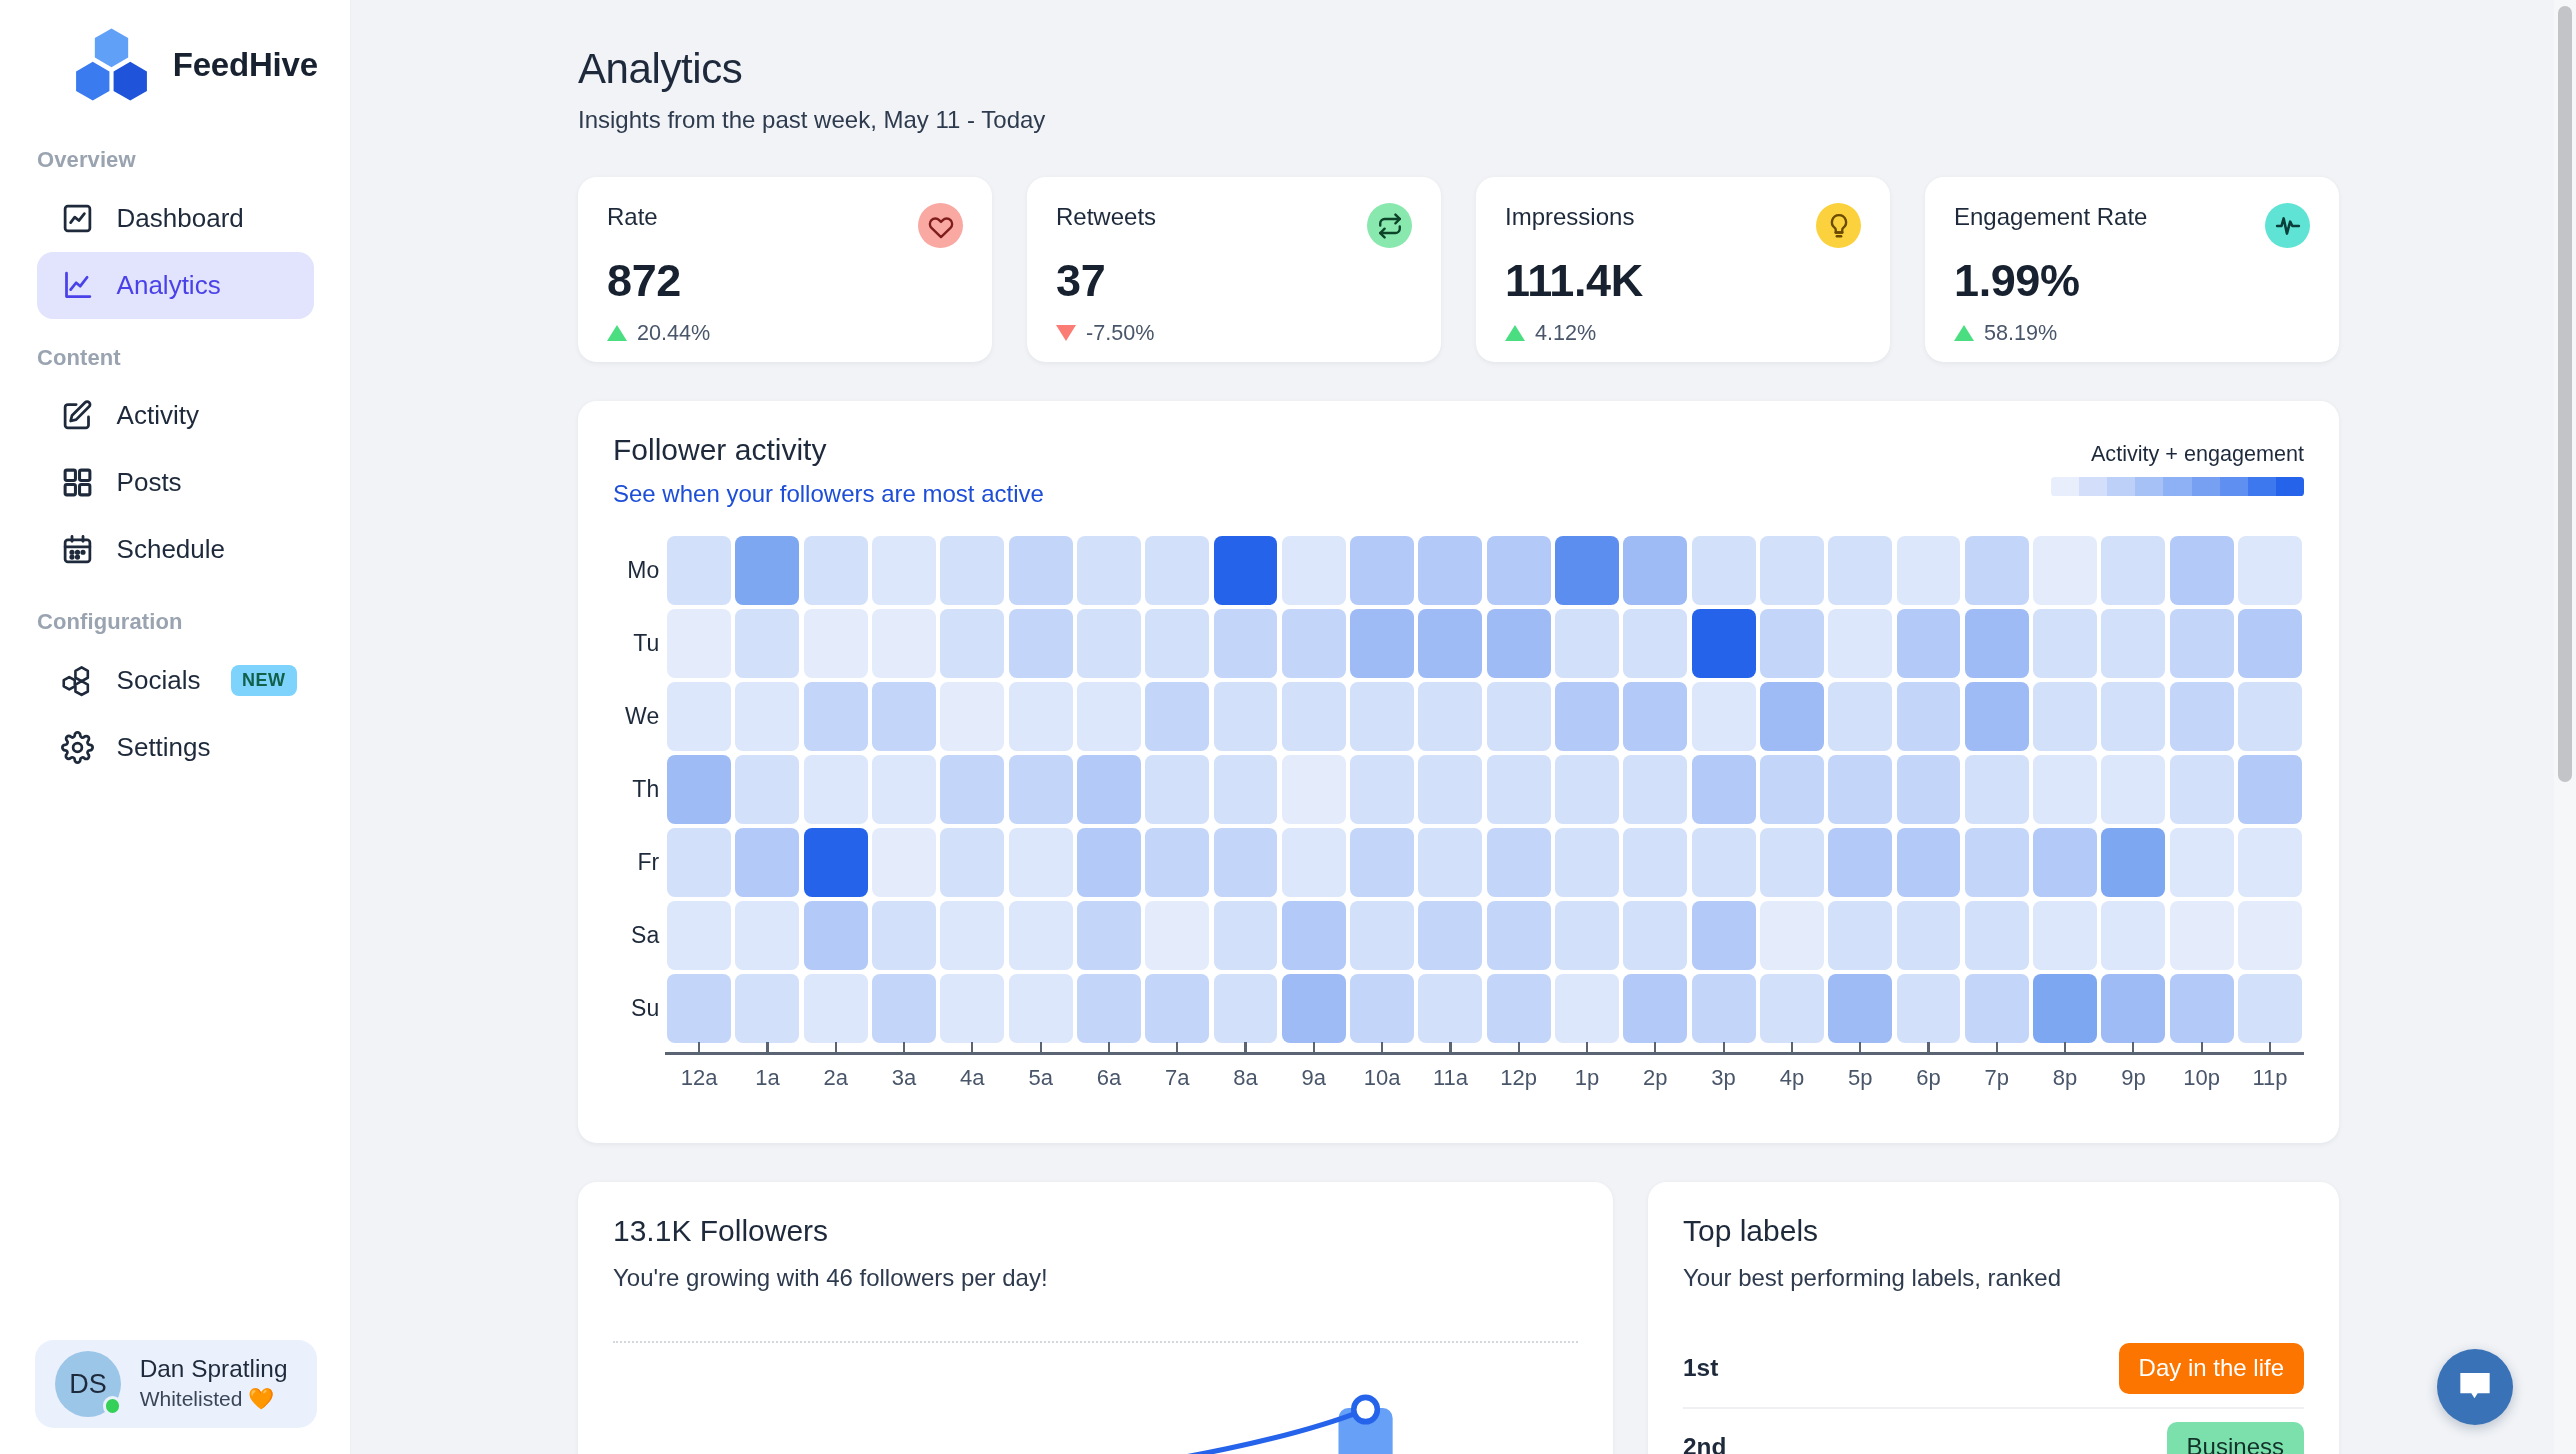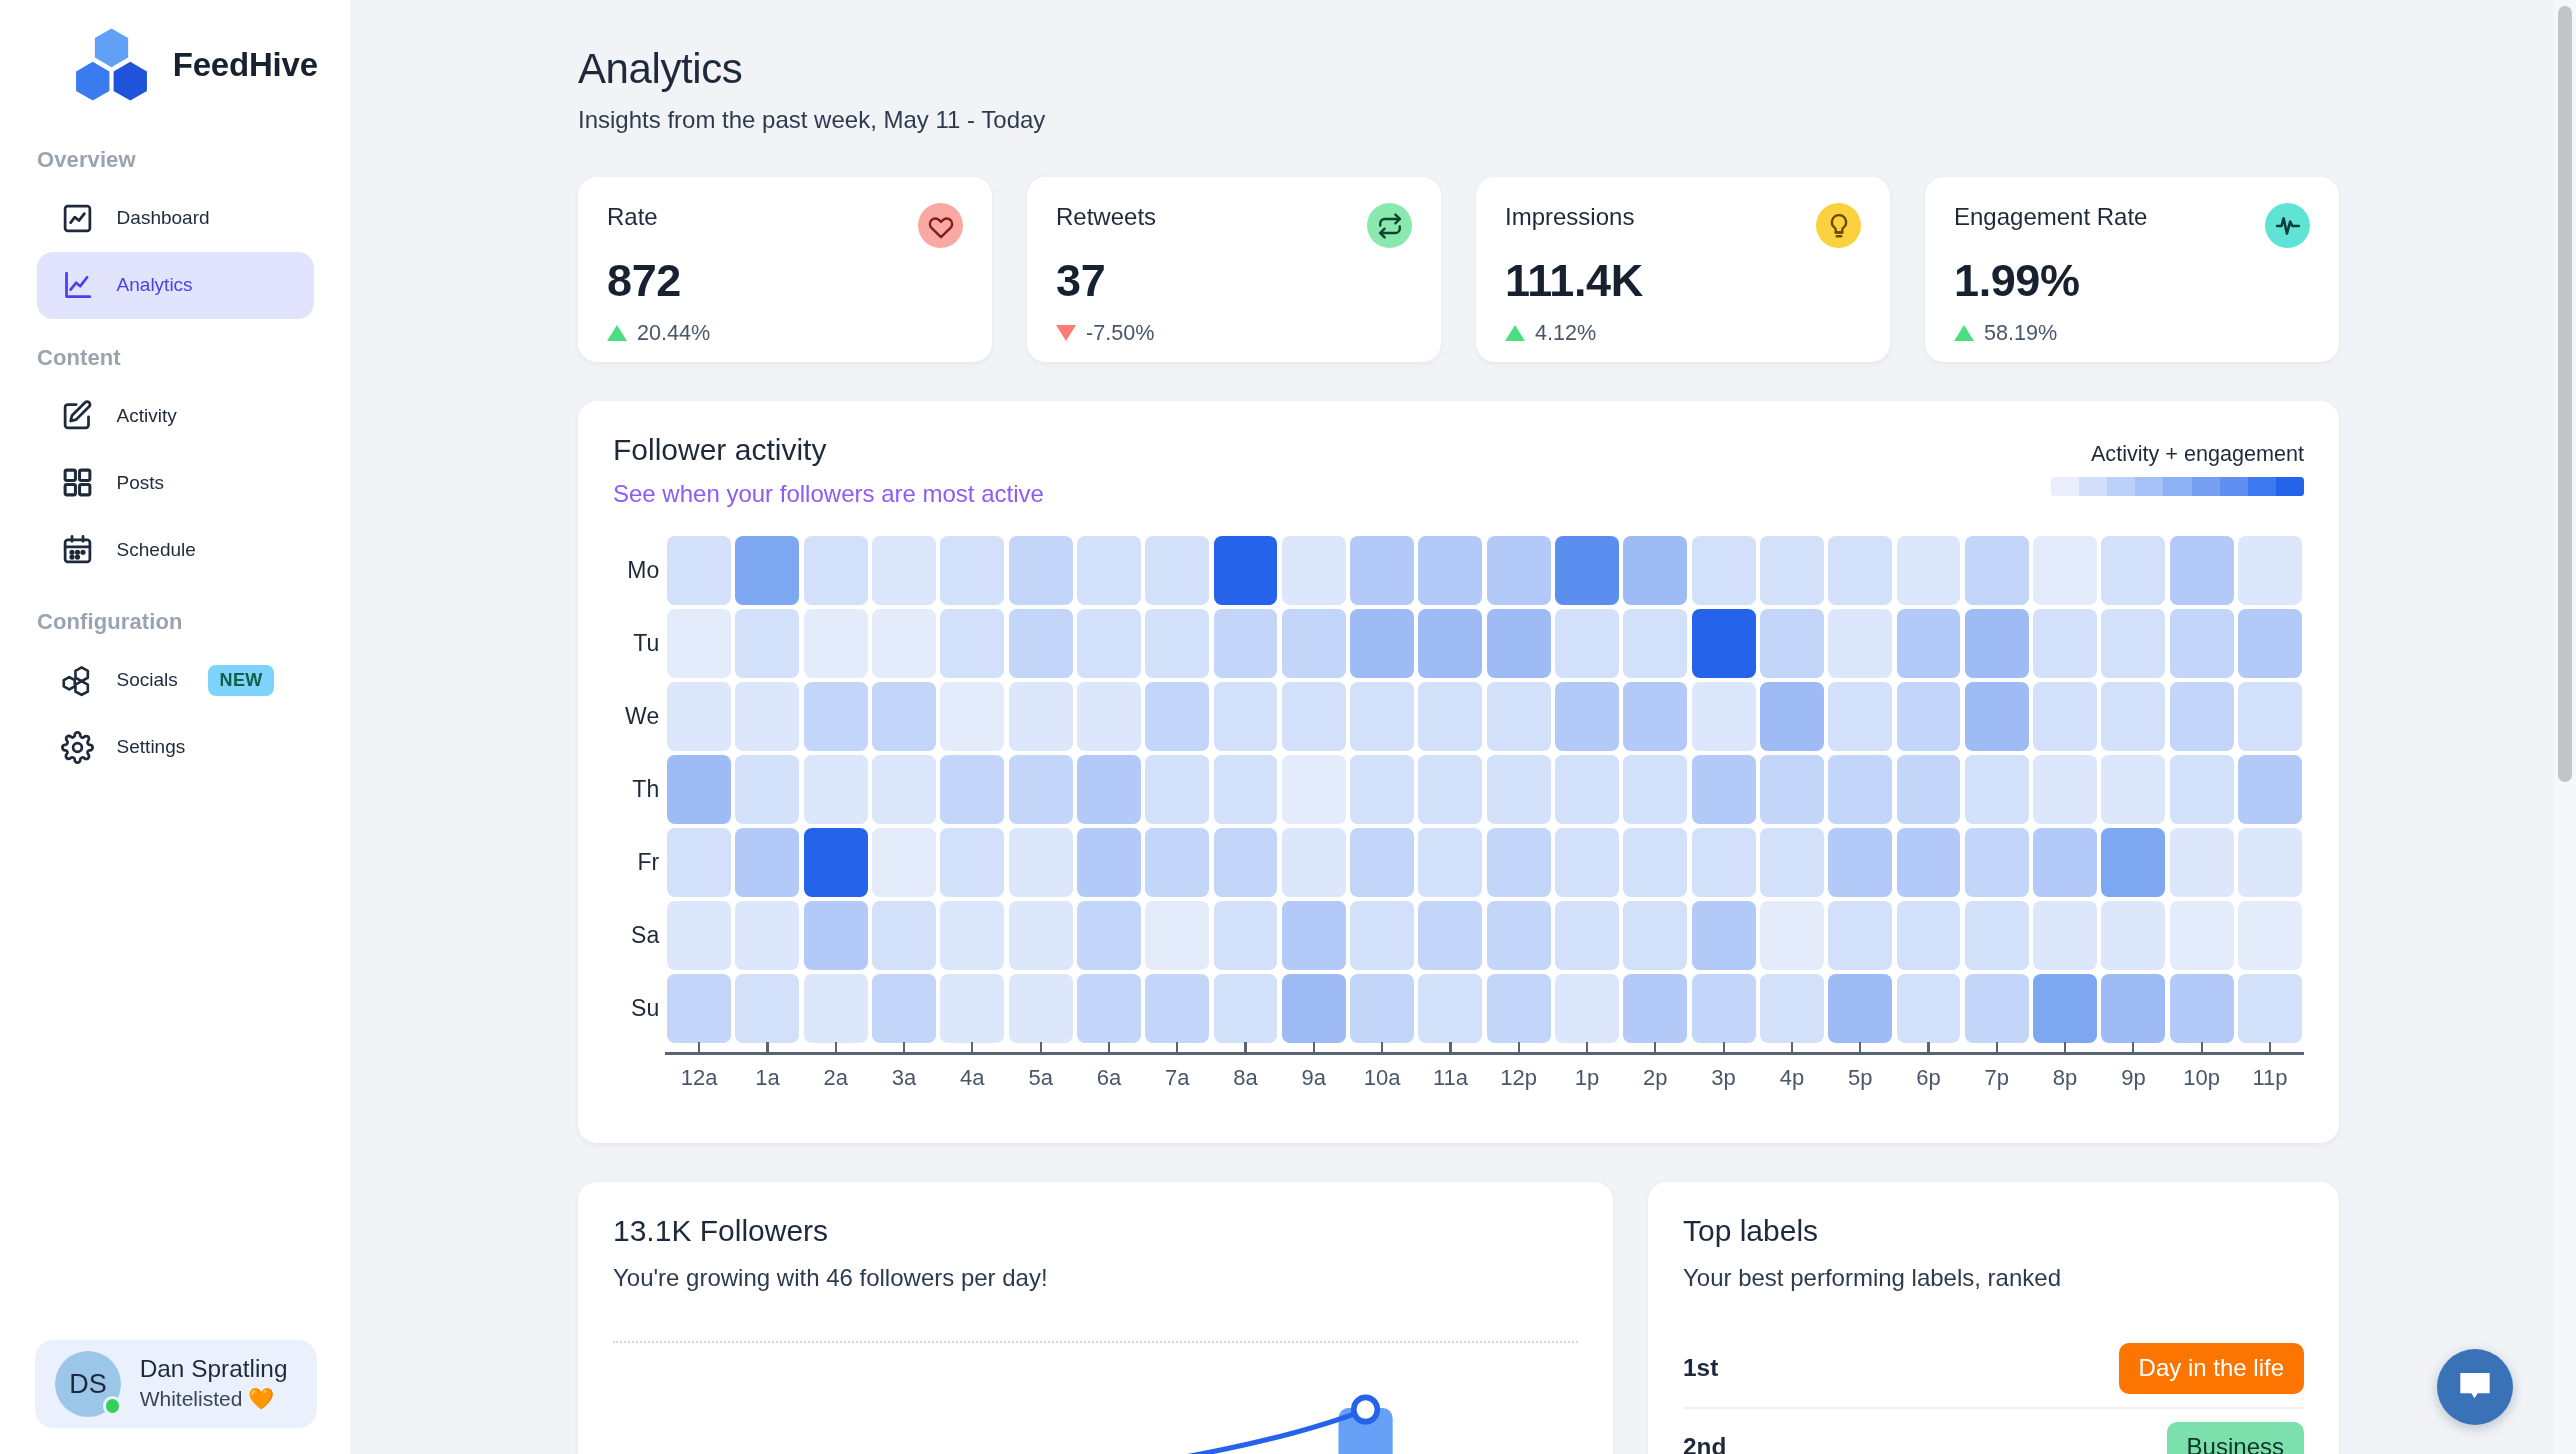--- a/index.html
+++ b/index.html
@@ -31,21 +31,21 @@
   }
   .nav-section-title.first { margin-top: 45px; }
 
   .nav-item {
     display: flex; align-items: center; gap: 21.6px;
     height: 67px; margin: 0 36px 0 37px;
     padding-left: 23px;
     border-radius: 16px;
     cursor: pointer;
   }
-  .nav-item .nav-label { font-size: 19px; color: #1e2a3b; font-weight: 400; }
+  .nav-item .nav-label { font-size: 26px; color: #1e2a3b; font-weight: 400; }
   .nav-item.active { background: #e2e3fd; }
   .nav-item.active .nav-label { color: #4a42e8; font-weight: 500; }
   .nav-icon { width: 35px; height: 35px; flex: 0 0 35px; display: flex; align-items: center; justify-content: center; }
   .nav-icon svg { width: 33px; height: 33px; display: block; }
   .badge-new {
     background: #7dd3fc; color: #10604a;
     font-size: 18px; font-weight: 700; letter-spacing: 0.4px;
     padding: 5px 11.5px; border-radius: 8px; margin-left: 8.6px;
   }
 
@@ -90,21 +90,21 @@
   .stat-icon svg { width: 26px; height: 26px; display:block; }
   .stat-value { font-size: 45px; font-weight: 700; color: #17212f; margin-top: 7.2px; letter-spacing: -0.4px; }
   .stat-delta { display: flex; align-items: center; gap: 10px; margin-top: 13px; font-size: 21.6px; color: #49566a; }
   .tri { width: 0; height: 0; }
   .tri.up { border-left: 10.8px solid transparent; border-right: 10.8px solid transparent; border-bottom: 16px solid #4ade80; }
   .tri.down { border-left: 10.8px solid transparent; border-right: 10.8px solid transparent; border-top: 16px solid #fb7c74; }
 
   
   .heatmap-card { margin-top: 39px; padding: 32px 35px 29px 35px; position: relative; }
   .heat-title { font-size: 30px; color: #1e2a3b; }
-  .heat-sub { font-size: 24px; color: #8b5cf6; margin-top: 13px; }
+  .heat-sub { font-size: 24px; color: #1d4ed8; margin-top: 13px; }
   .legend { position: absolute; right: 35px; top: 40px; text-align: right; }
   .legend-label { font-size: 21.6px; color: #1e2a3b; }
   .legend-bar { display: flex; margin-top: 10px; width: 253px; height: 18.7px; border-radius: 3.6px; overflow: hidden; }
   .legend-bar span { flex: 1 1 0; height: 100%; }
 
   .grid-wrap { display: flex; margin-top: 26px; }
   .row-labels { width: 52px; flex: 0 0 52px; display: flex; flex-direction: column; padding-top: 0; }
   .row-label { height: 73px; display: flex; align-items: center; justify-content: flex-end; font-size: 23px; color: #1e2a3b; padding-right: 5.8px; }
   .grid { flex: 1 1 auto; display: flex; flex-direction: column; }
   .grid-row { display: flex; height: 73px; }

